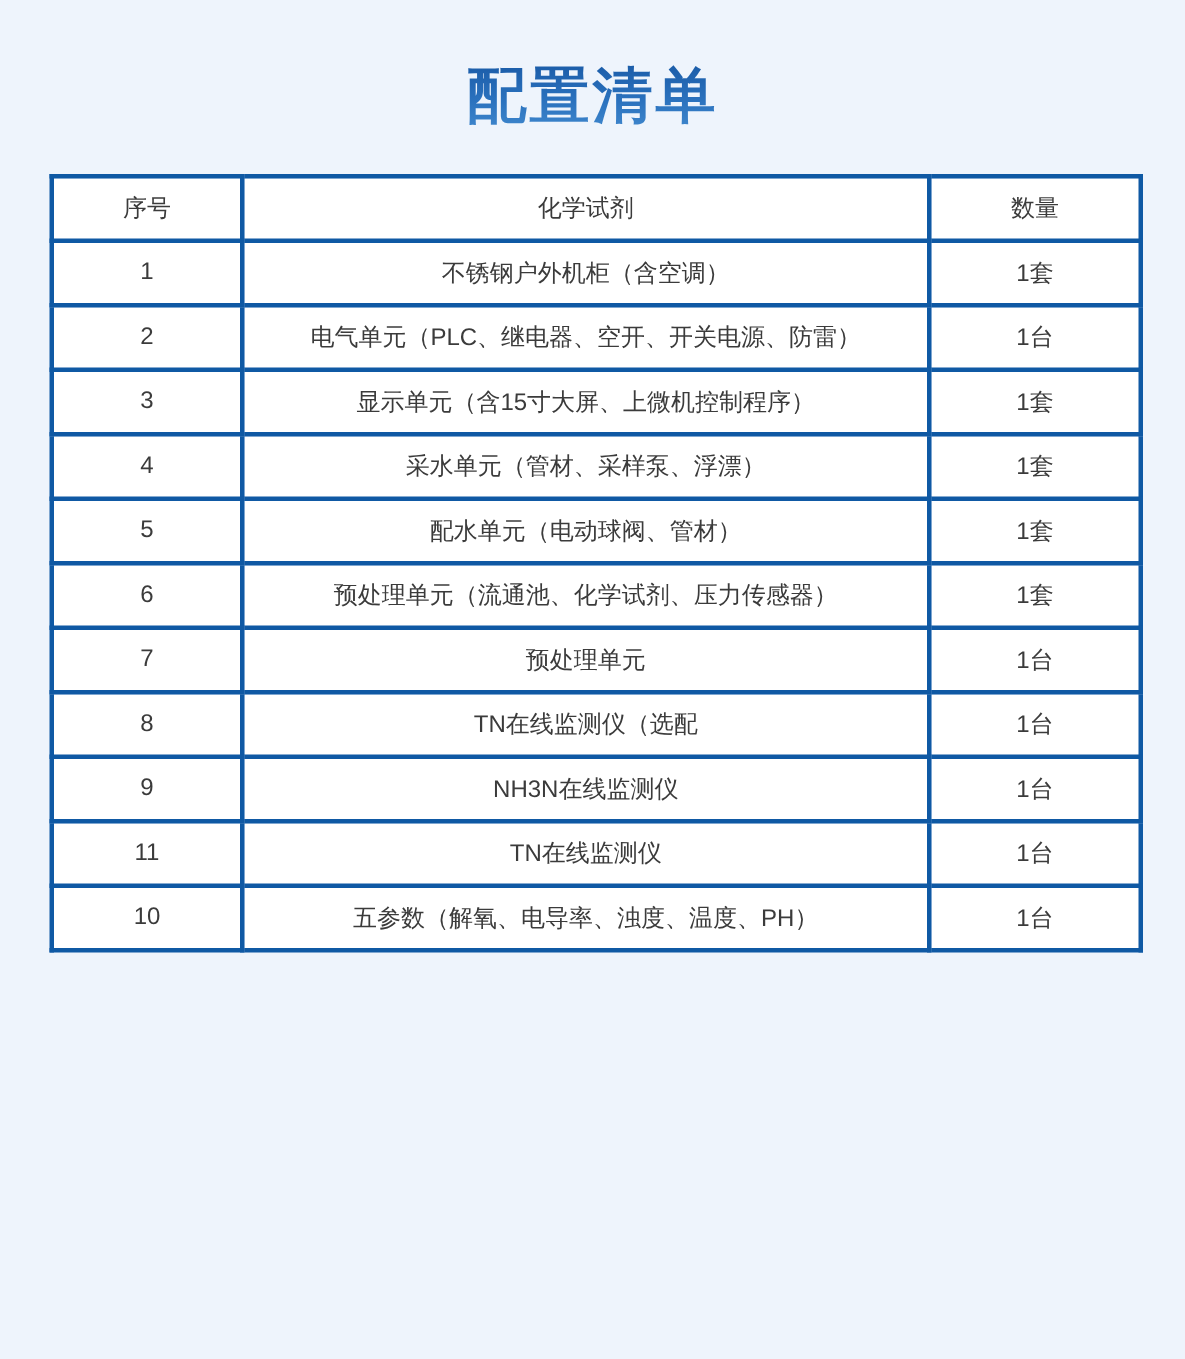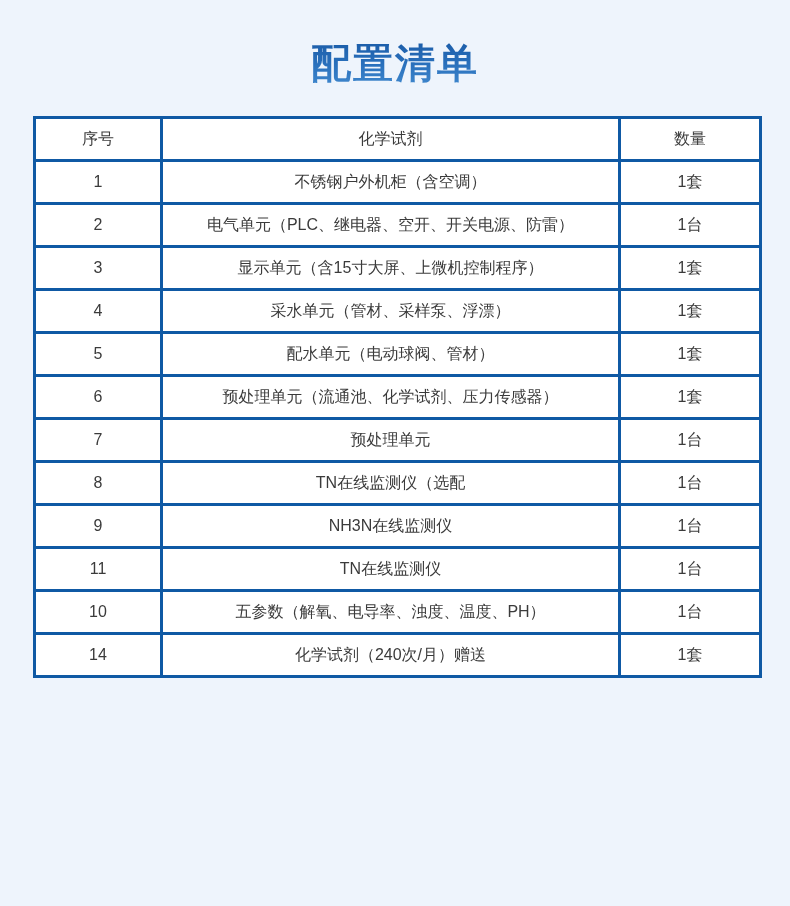--- a/index.html
+++ b/index.html
@@ -125,19 +125,14 @@
       <tr>
         <td>11</td>
         <td>TN在线监测仪</td>
         <td>1台</td>
       </tr>
       <tr>
         <td>10</td>
         <td>五参数（解氧、电导率、浊度、温度、PH）</td>
         <td>1台</td>
       </tr>
-      <tr>
-        <td>14</td>
-        <td>化学试剂（240次/月）赠送</td>
-        <td>1套</td>
-      </tr>
     </tbody>
 </table>
 
 </body></html>

